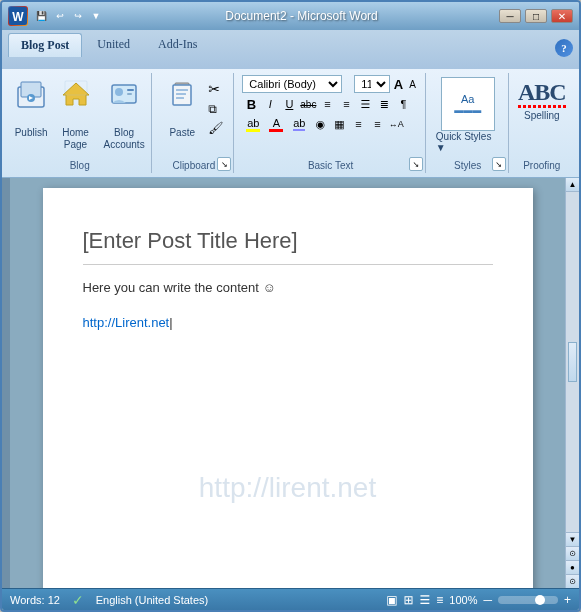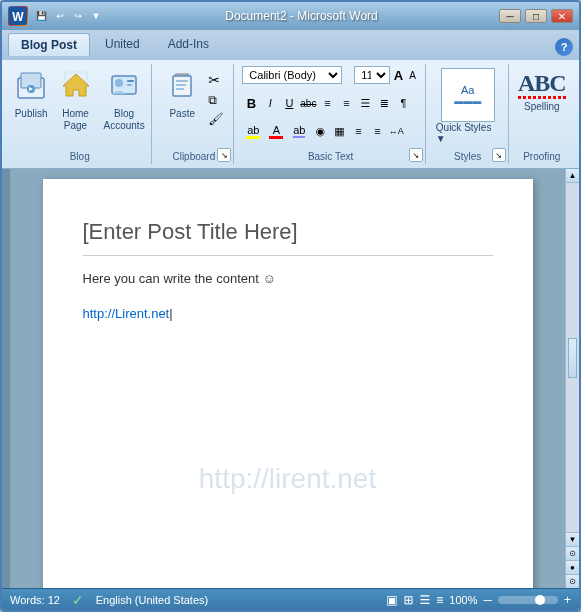--- a/index.html
+++ b/index.html
@@ -15,34 +15,34 @@
     .tb-control { width: 22px; height: 14px; border-radius: 2px; border: 1px solid #888; display: flex; align-items: center; justify-content: center; font-size: 10px; cursor: pointer; }
     .tb-min { background: linear-gradient(to bottom, #e8e0d0, #c8c0b0); }
     .tb-max { background: linear-gradient(to bottom, #e8e0d0, #c8c0b0); }
     .tb-close { background: linear-gradient(to bottom, #e87060, #c84030); color: white; }
     .title-text { font-size: 12px; color: white; text-shadow: 1px 1px 2px rgba(0,0,0,0.5); font-weight: normal; }
     .quick-access { display: flex; align-items: center; gap: 2px; }
     .qa-btn { width: 16px; height: 16px; display: flex; align-items: center; justify-content: center; font-size: 9px; color: white; cursor: pointer; }
 
     
     .ribbon { background: linear-gradient(to bottom, #dce9f5, #c5d9ee); flex-shrink: 0; border-bottom: 1px solid #8ab0d0; }
-    .ribbon-tabs { display: flex; align-items: flex-end; padding: 2px 6px 4px; background: linear-gradient(to bottom, #bdd4e8, #a8c4e0); gap: 2px; }
+    .ribbon-tabs { display: flex; align-items: flex-end; padding: 2px 6px 12px; background: linear-gradient(to bottom, #bdd4e8, #a8c4e0); gap: 2px; font-family: Liberation Serif, serif; }
     .ribbon-tab { padding: 4px 12px; font-size: 12px; cursor: pointer; border-radius: 3px 3px 0 0; border: 1px solid transparent; color: #2a4a70; }
     .ribbon-tab.active { background: linear-gradient(to bottom, #e8f2fc, #d0e4f4); border-color: #8ab0d0; border-bottom: none; font-weight: bold; color: #1a3a60; }
 
     .ribbon-content { background: linear-gradient(to bottom, #e8f2fc, #d0e4f4); padding: 4px 6px; display: flex; align-items: stretch; gap: 2px; min-height: 90px; }
 
     .ribbon-group { display: flex; flex-direction: column; align-items: center; border-right: 1px solid #a0b8d0; padding: 2px 6px; position: relative; }
     .ribbon-group:last-child { border-right: none; }
     .ribbon-group-label { font-size: 10px; color: #3a5a80; position: absolute; bottom: 2px; left: 0; right: 0; text-align: center; }
     .ribbon-group-content { display: flex; align-items: flex-start; gap: 2px; flex: 1; padding-bottom: 16px; }
 
     .ribbon-btn-large { display: flex; flex-direction: column; align-items: center; padding: 3px 5px; cursor: pointer; border-radius: 3px; min-width: 40px; }
     .ribbon-btn-large .btn-icon { width: 32px; height: 32px; display: flex; align-items: center; justify-content: center; font-size: 22px; }
-    .ribbon-btn-large .btn-label { font-size: 10px; color: #2a4a70; text-align: center; line-height: 1.2; margin-top: 7px; }
+    .ribbon-btn-large .btn-label { font-size: 10px; color: #2a4a70; text-align: center; line-height: 1.2; margin-top: 17px; }
 
     .ribbon-btn-small { display: flex; align-items: center; padding: 2px 3px; cursor: pointer; border-radius: 2px; font-size: 11px; }
 
     .small-btns-col { display: flex; flex-direction: column; gap: 1px; }
     .font-row1 { display: flex; gap: 2px; align-items: center; }
     .font-row2 { display: flex; gap: 1px; align-items: center; }
     .font-row3 { display: flex; gap: 1px; }
 
     .font-select { height: 18px; font-size: 11px; border: 1px solid #8ab0c8; background: white; padding: 0 2px; min-width: 100px; }
     .size-select { height: 18px; font-size: 11px; border: 1px solid #8ab0c8; background: white; padding: 0 2px; width: 36px; margin-left: 10px; }
@@ -186,21 +186,21 @@
             <div class="ribbon-btn-small">
               <span style="font-size:12px;">🖌</span>
             </div>
           </div>
         </div>
         <div class="ribbon-group-label">Clipboard</div>
         <div class="group-expand-btn">↘</div>
       </div>
 
       <div class="ribbon-group" style="min-width:160px;">
-        <div style="display:flex; flex-direction:column; gap:10px; padding-bottom:16px; width:100%;">
+        <div style="display:flex; flex-direction:column; gap:2px; padding-bottom:16px; width:100%;">
 
           <div class="font-row1">
             <select class="font-select">
               <option>Calibri (Body)</option>
             </select>
             <select class="size-select">
               <option>11</option>
             </select>
             <div class="format-btn" style="font-weight:bold; font-size:13px;">A</div>
             <div class="format-btn" style="font-size:10px;">A</div>

